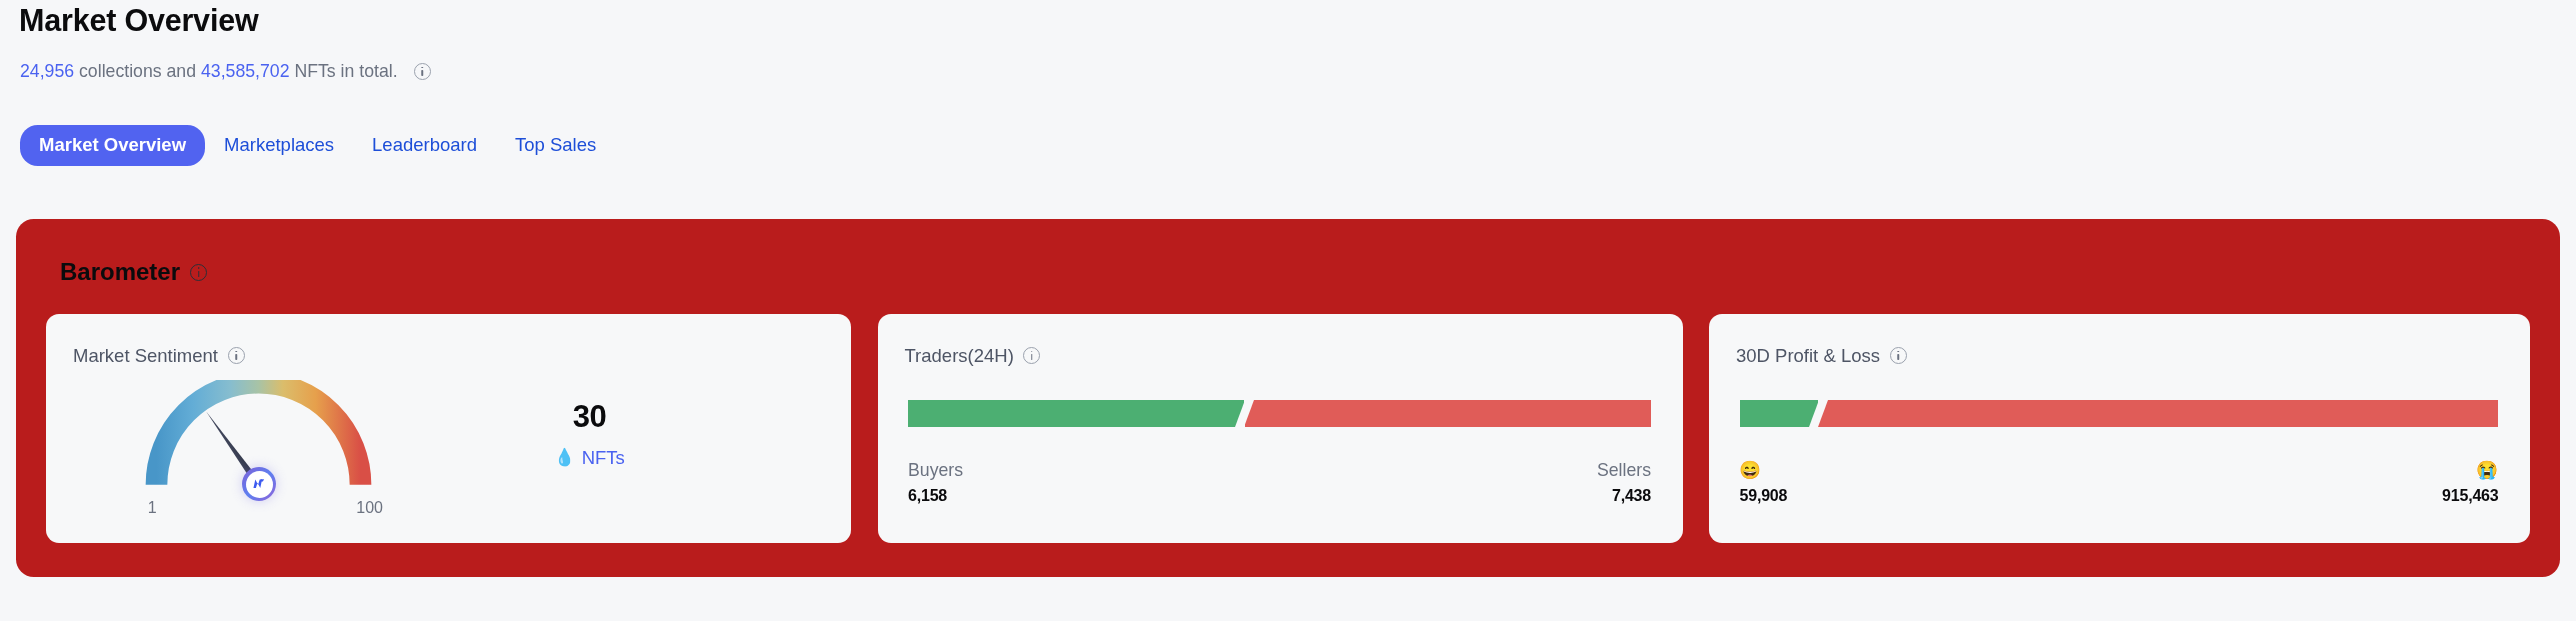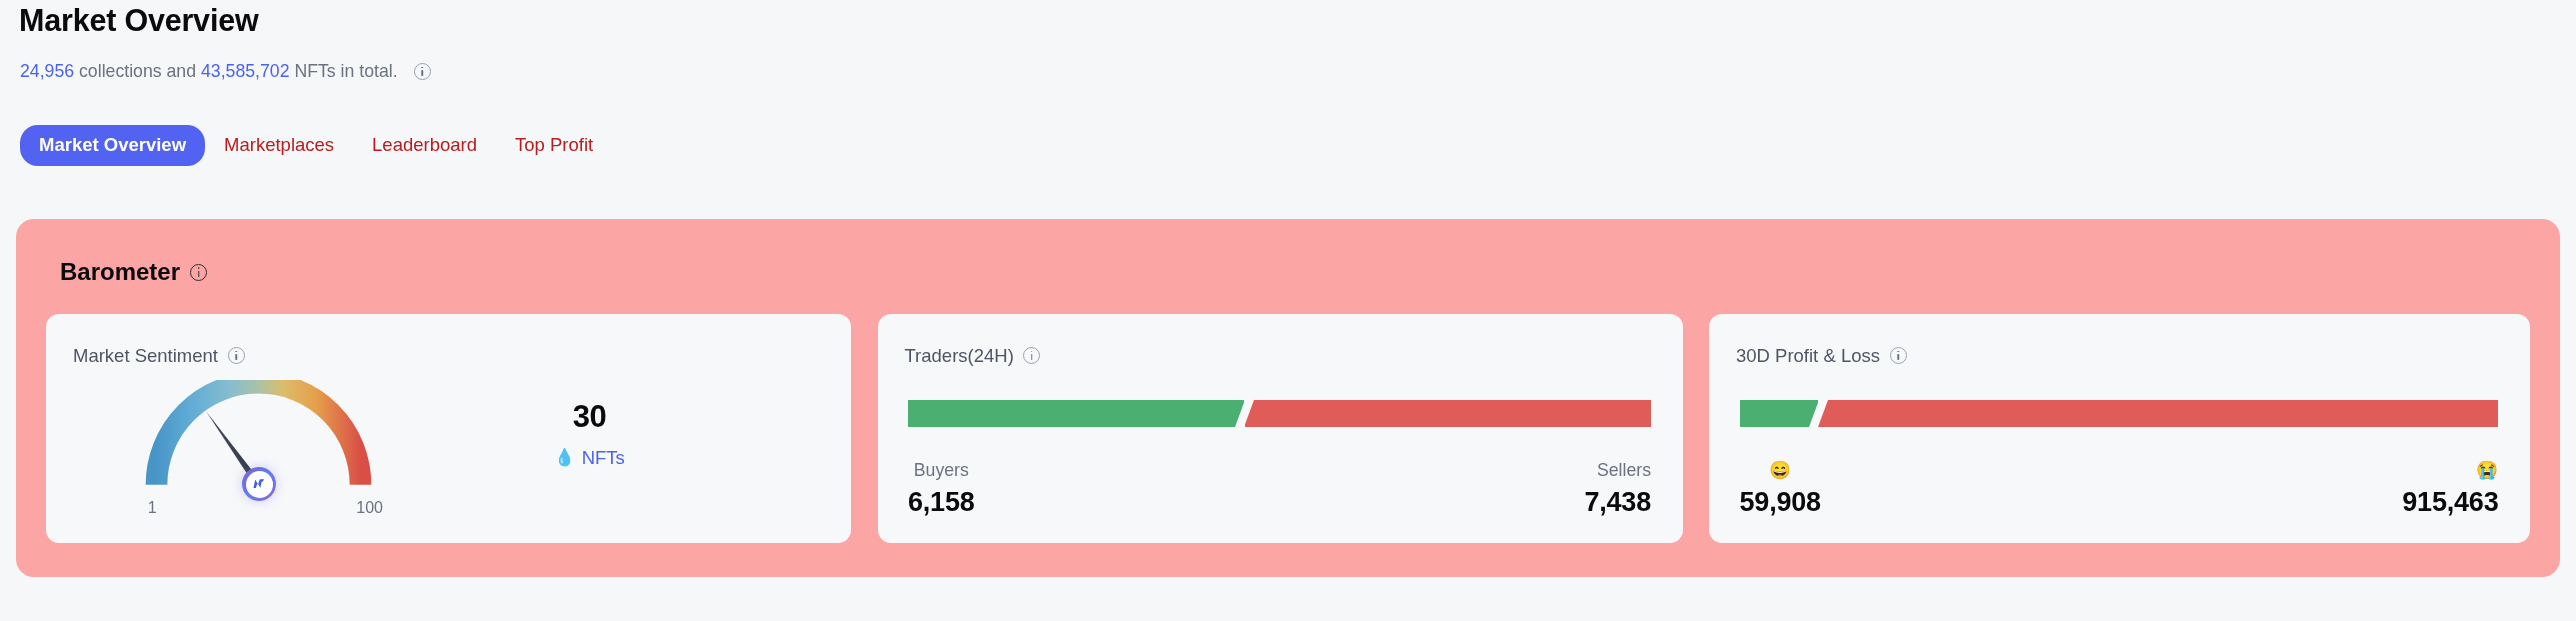--- a/index.html
+++ b/index.html
@@ -89,41 +89,41 @@
   .tabs {
     position: absolute;
     left: 20px;
     top: 125px;
     display: flex;
     align-items: center;
     gap: 0;
   }
   .tab {
     font-size: 18.5px;
-    color: #b91c1c;
+    color: #1d4ed8;
     padding: 11.2px 19px;
     border-radius: 17.7px;
     white-space: nowrap;
     cursor: pointer;
     line-height: 1;
   }
   .tab.active {
     background: #5163f0;
     color: #ffffff;
     font-weight: bold;
   }
 
   
   .panel {
     position: absolute;
     left: 16px;
     top: 219px;
     width: 2544px;
     height: 358px;
-    background: #fca5a5;
+    background: #b91c1c;
     border-radius: 17.7px;
   }
 
   .panel-head {
     position: absolute;
     left: 44px;
     top: 39px;
     display: flex;
     align-items: center;
     gap: 10.4px;
@@ -290,31 +290,31 @@
   .legend {
     position: absolute;
     top: 145px;
     display: flex;
     justify-content: space-between;
     align-items: flex-start;
   }
   .legend.c2w { left: 30.5px; width: 743px; }
   .legend.c3w { left: 30.5px; width: 759px; }
 
-  .legend .side { display: flex; flex-direction: column; text-align: center; }
+  .legend .side { display: flex; flex-direction: column; }
   .legend .side.r { align-items: flex-end; }
 
   .legend .cap {
     font-size: 17.7px;
     color: #6b7280;
     line-height: 1.25;
   }
   .legend .cap.emo { font-size: 17.7px; line-height: 1.25; }
   .legend .val {
-    font-size: 27px;
+    font-size: 16px;
     font-weight: bold;
     color: #0b0b0d;
     margin-top: 5.6px;
     letter-spacing: -0.2px;
   }
 
   
   .watermark {
     position: absolute;
     left: 2100px;
@@ -354,21 +354,21 @@
     <span class="sp"> NFTs in total.</span>
     <span class="info-wrap">
       <span class="info-ico"></span>
     </span>
   </div>
 
   <div class="tabs">
     <div class="tab active">Market Overview</div>
     <div class="tab">Marketplaces</div>
     <div class="tab">Leaderboard</div>
-    <div class="tab">Top Profit</div>
+    <div class="tab">Top Sales</div>
   </div>
 
   <div class="panel">
 
     <div class="panel-head">
       <span class="t">Barometer</span>
       <span class="info-ico dark"></span>
     </div>
 
     <div class="cards">

